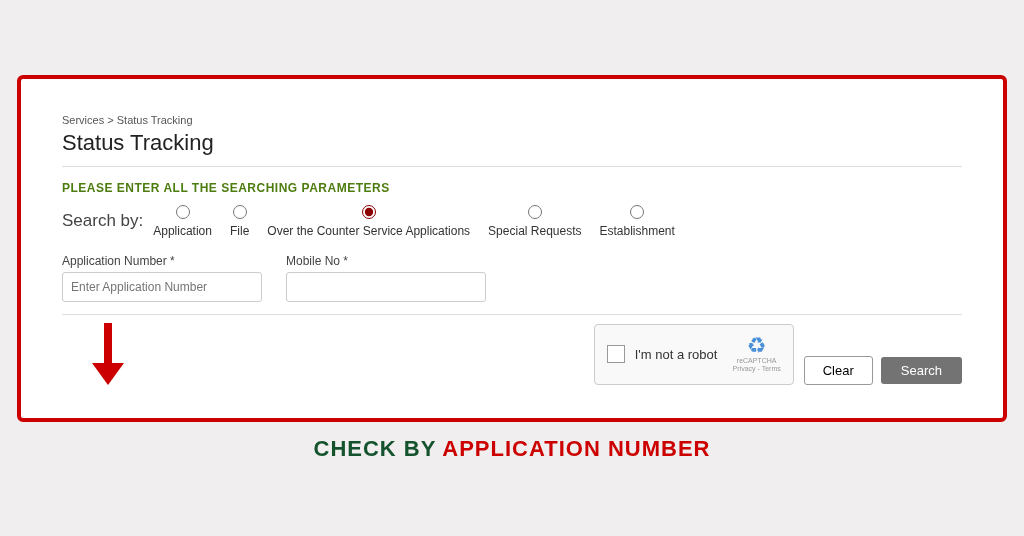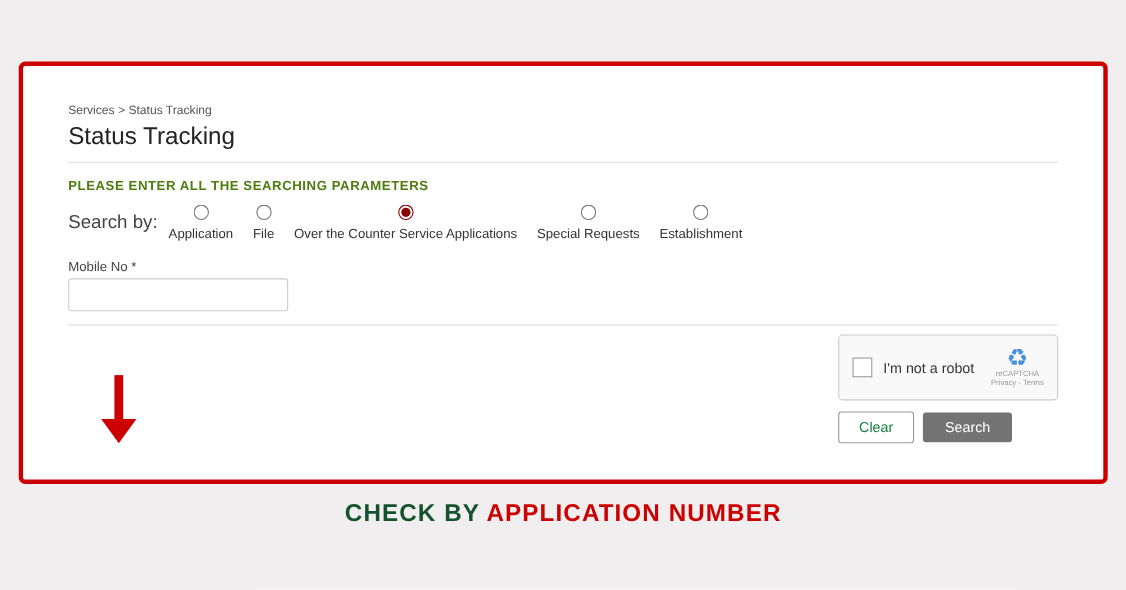--- a/index.html
+++ b/index.html
@@ -155,21 +155,21 @@
     .arrow-head {
       width: 0;
       height: 0;
       border-left: 16px solid transparent;
       border-right: 16px solid transparent;
       border-top: 22px solid #cc0000;
     }
 
     .right-controls {
       display: flex;
-      flex-direction: column;
+      align-items: flex-end;
       gap: 10px;
     }
 
     .captcha-box {
       display: flex;
       align-items: center;
       border: 1px solid #ccc;
       border-radius: 4px;
       padding: 10px 12px;
       gap: 10px;
@@ -216,21 +216,21 @@
       align-items: center;
     }
 
     .btn-clear {
       padding: 6px 18px;
       border: 1px solid #999;
       background: #fff;
       border-radius: 3px;
       font-size: 13px;
       cursor: pointer;
-      color: #15803d;
+      color: #000000;
     }
 
     .btn-search {
       padding: 6px 20px;
       border: none;
       background: #737373;
       color: #fff;
       border-radius: 3px;
       font-size: 13px;
       cursor: pointer;
@@ -296,20 +296,24 @@
         <label class="radio-item">
           <input type="radio" name="search_by" style="">
           <span>Establishment</span>
         </label>
 
       </div>
     </div>
 
     <div class="fields-row">
       <div class="field-group">
+        <label class="field-label">Application Number *</label>
+        <input type="text" class="field-input" placeholder="Enter Application Number" style="">
+      </div>
+      <div class="field-group">
         <label class="field-label">Mobile No *</label>
         <input type="text" class="field-input" style="">
       </div>
     </div>
 
     <div class="bottom-area">
 
       <div class="arrow-area">
         <div class="red-arrow">
           <div class="arrow-shaft"></div>

